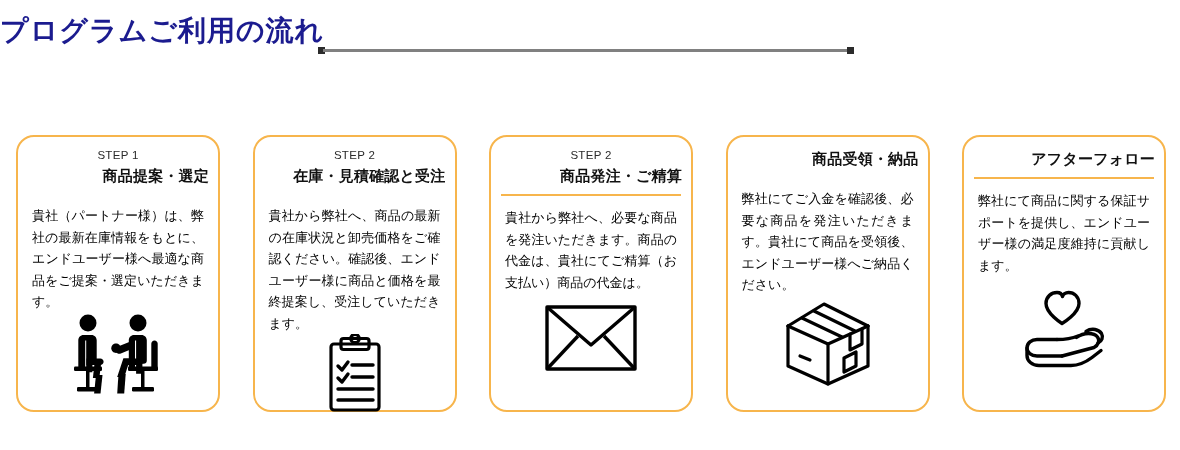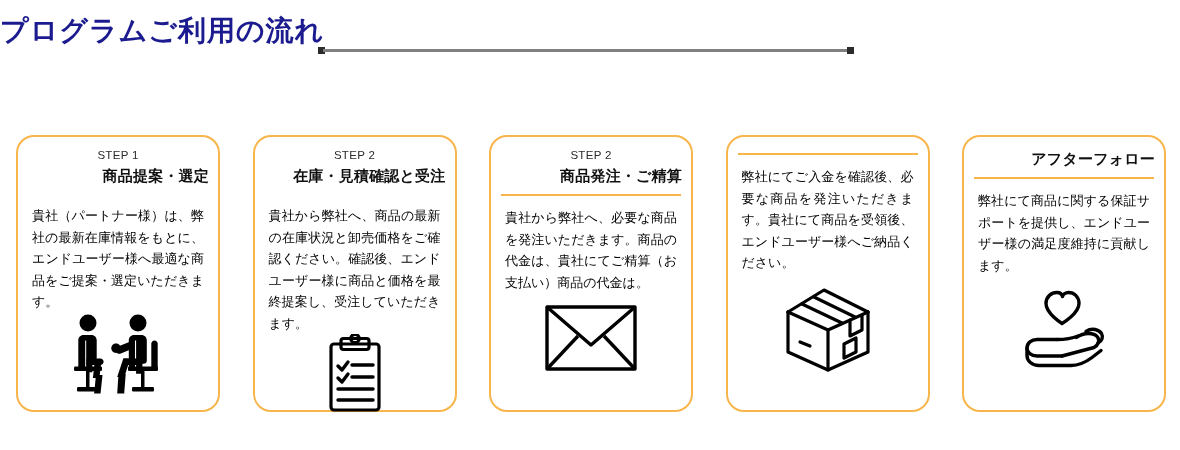--- a/index.html
+++ b/index.html
@@ -224,20 +224,21 @@
             <rect x="2" y="2" width="88" height="62"></rect>
             <polyline points="2,2 46,40 90,2"></polyline>
             <line x1="2" y1="64" x2="33" y2="31"></line>
             <line x1="90" y1="64" x2="59" y2="31"></line>
           </g>
         </svg>
       </div>
     </div>
 
     <div class="step-card">
+      <div class="step-heading">商品受領・納品</div>
       <div class="step-divider"></div>
       <div class="step-body">弊社にてご入金を確認後、必要な商品を発注いただきます。貴社にて商品を受領後、エンドユーザー様へご納品ください。</div>
       <div class="step-icon">
         <svg width="92" height="92" viewBox="0 0 92 92" aria-hidden="true">
           <g fill="none" stroke="#000000" stroke-width="3.2" stroke-linejoin="round" stroke-linecap="round">
 
             <polyline points="6,30 6,70 46,88 86,70 86,30"></polyline>
 
             <polyline points="6,30 46,48 86,30"></polyline>
             <polyline points="6,30 42,8 86,30"></polyline>

